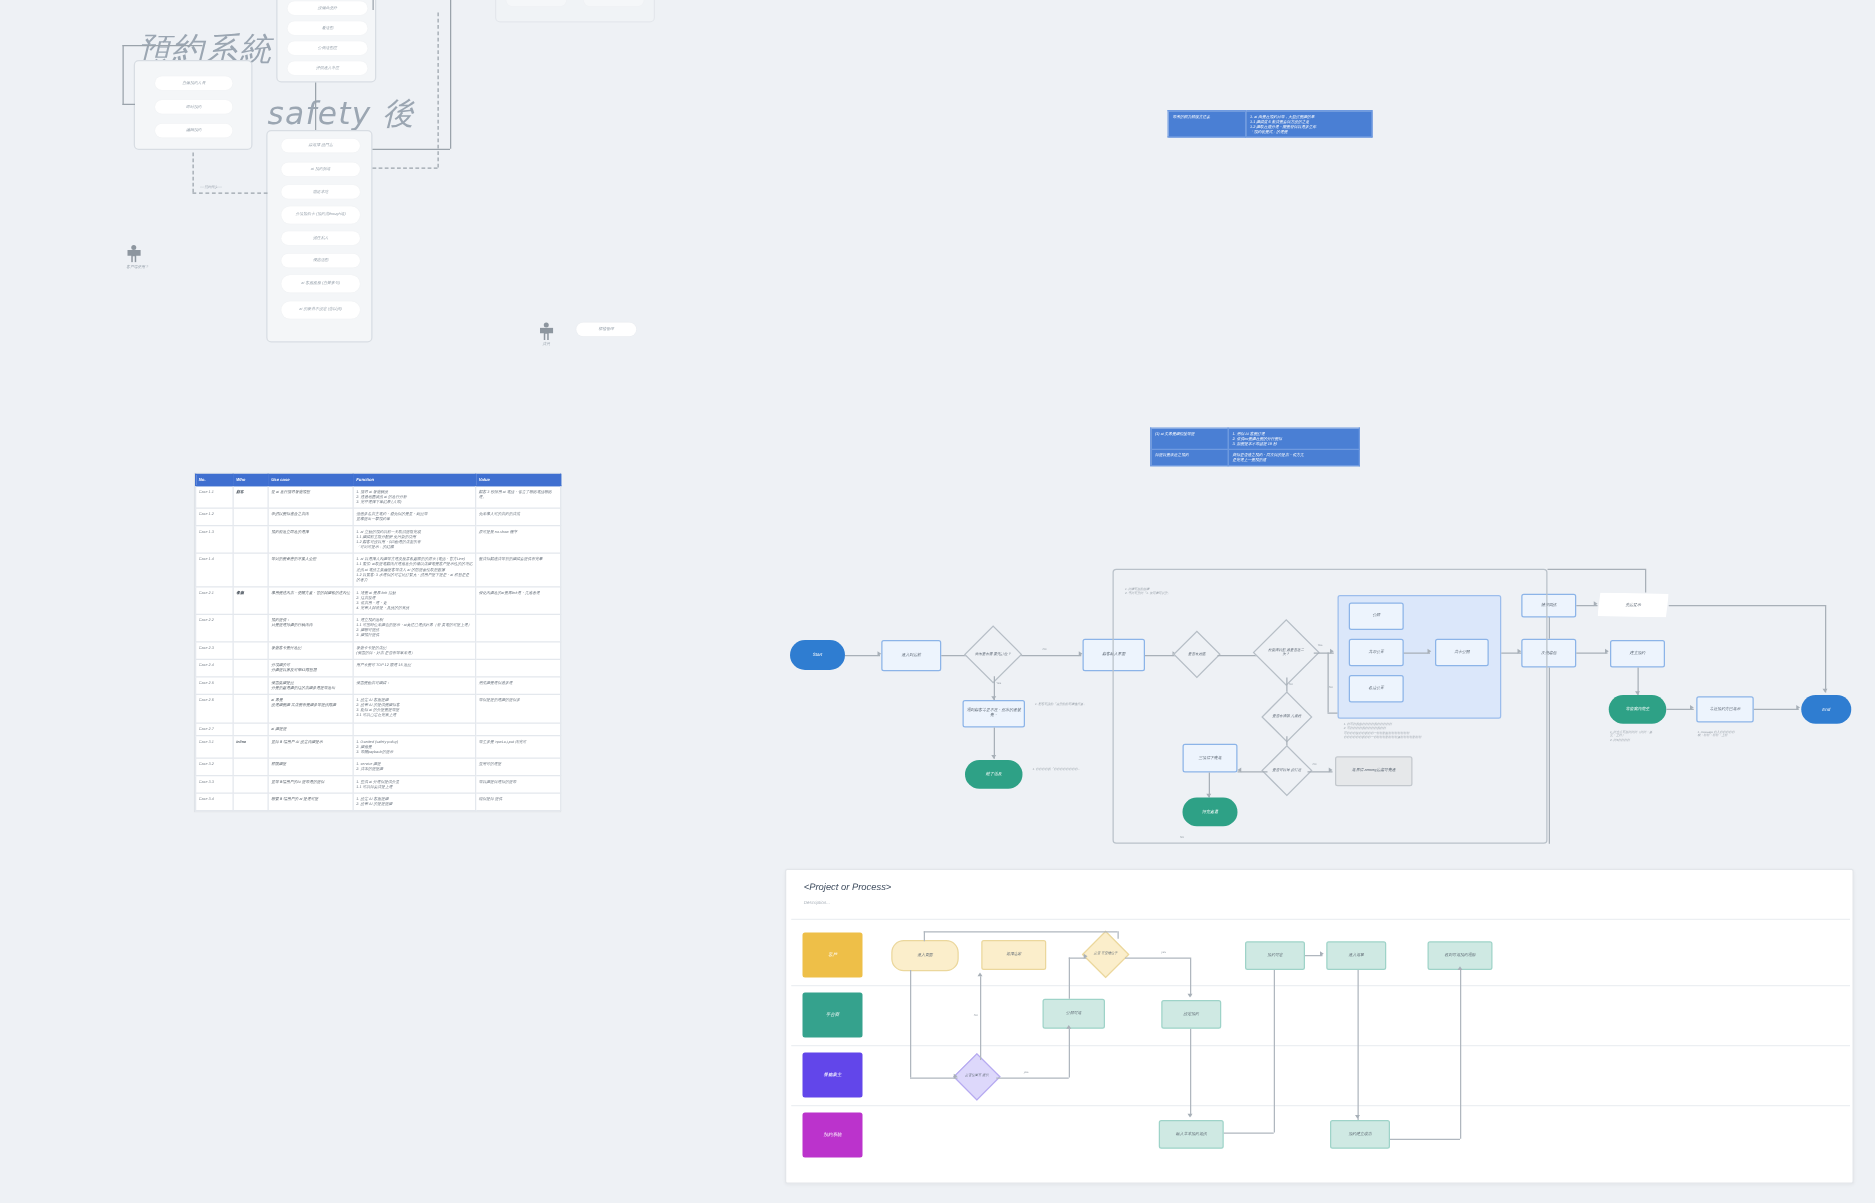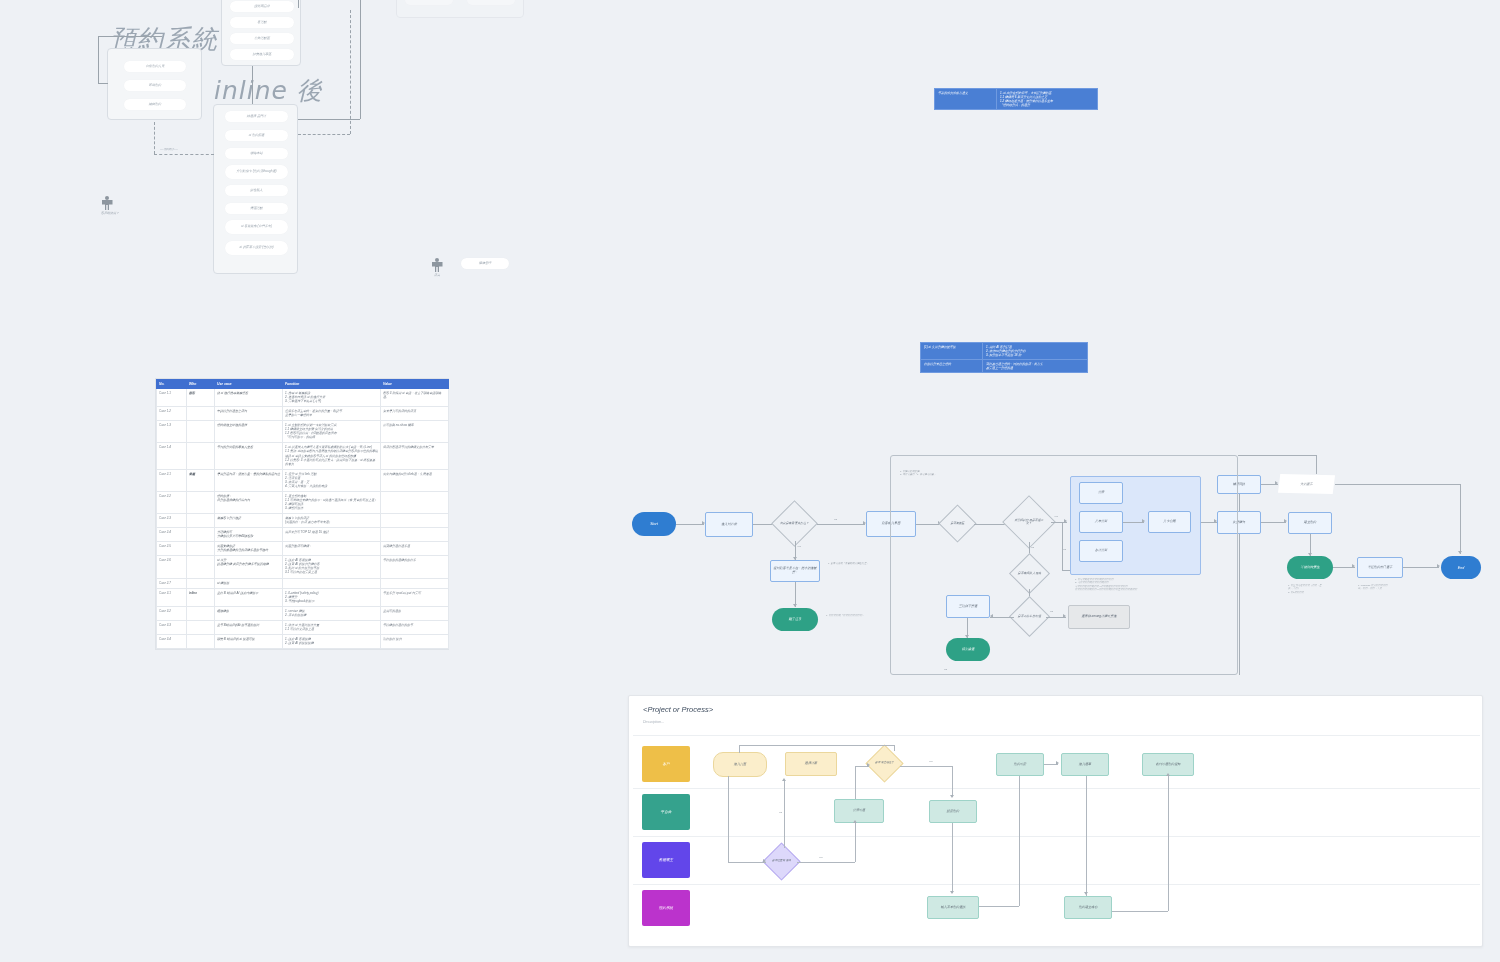--- a/index.html
+++ b/index.html
@@ -139,21 +139,21 @@
   .sw-edge { background:#b0b7bf; position:absolute; }
   .sw-edge.h { height:1px; }
   .sw-edge.v { width:1px; }
 </style>
 </head>
 <body>
 
 <div id="canvas">
 
   <div class="abs bigtitle" style="left:110px;top:22px;font-size:26px;">預約系統</div>
-  <div class="abs bigtitle" style="left:214px;top:74px;font-size:25px;">inline 後</div>
+  <div class="abs bigtitle" style="left:214px;top:74px;font-size:25px;">safety 後</div>
 
   <div class="abs card" style="left:221px;top:-26px;width:80px;height:92px;">
     <div class="pill abs" style="left:8px;top:26px;width:64px;height:11px;">設備商品外</div>
     <div class="pill abs" style="left:8px;top:42px;width:64px;height:11px;">看活動</div>
     <div class="pill abs" style="left:8px;top:58px;width:64px;height:11px;">公佈活動區</div>
     <div class="pill abs" style="left:8px;top:74px;width:64px;height:11px;">評價進入專區</div>
   </div>
 
   <div class="abs card" style="left:396px;top:-24px;width:128px;height:42px;opacity:.45;">
     <div class="pill abs" style="left:8px;top:18px;width:48px;height:10px;"></div>

